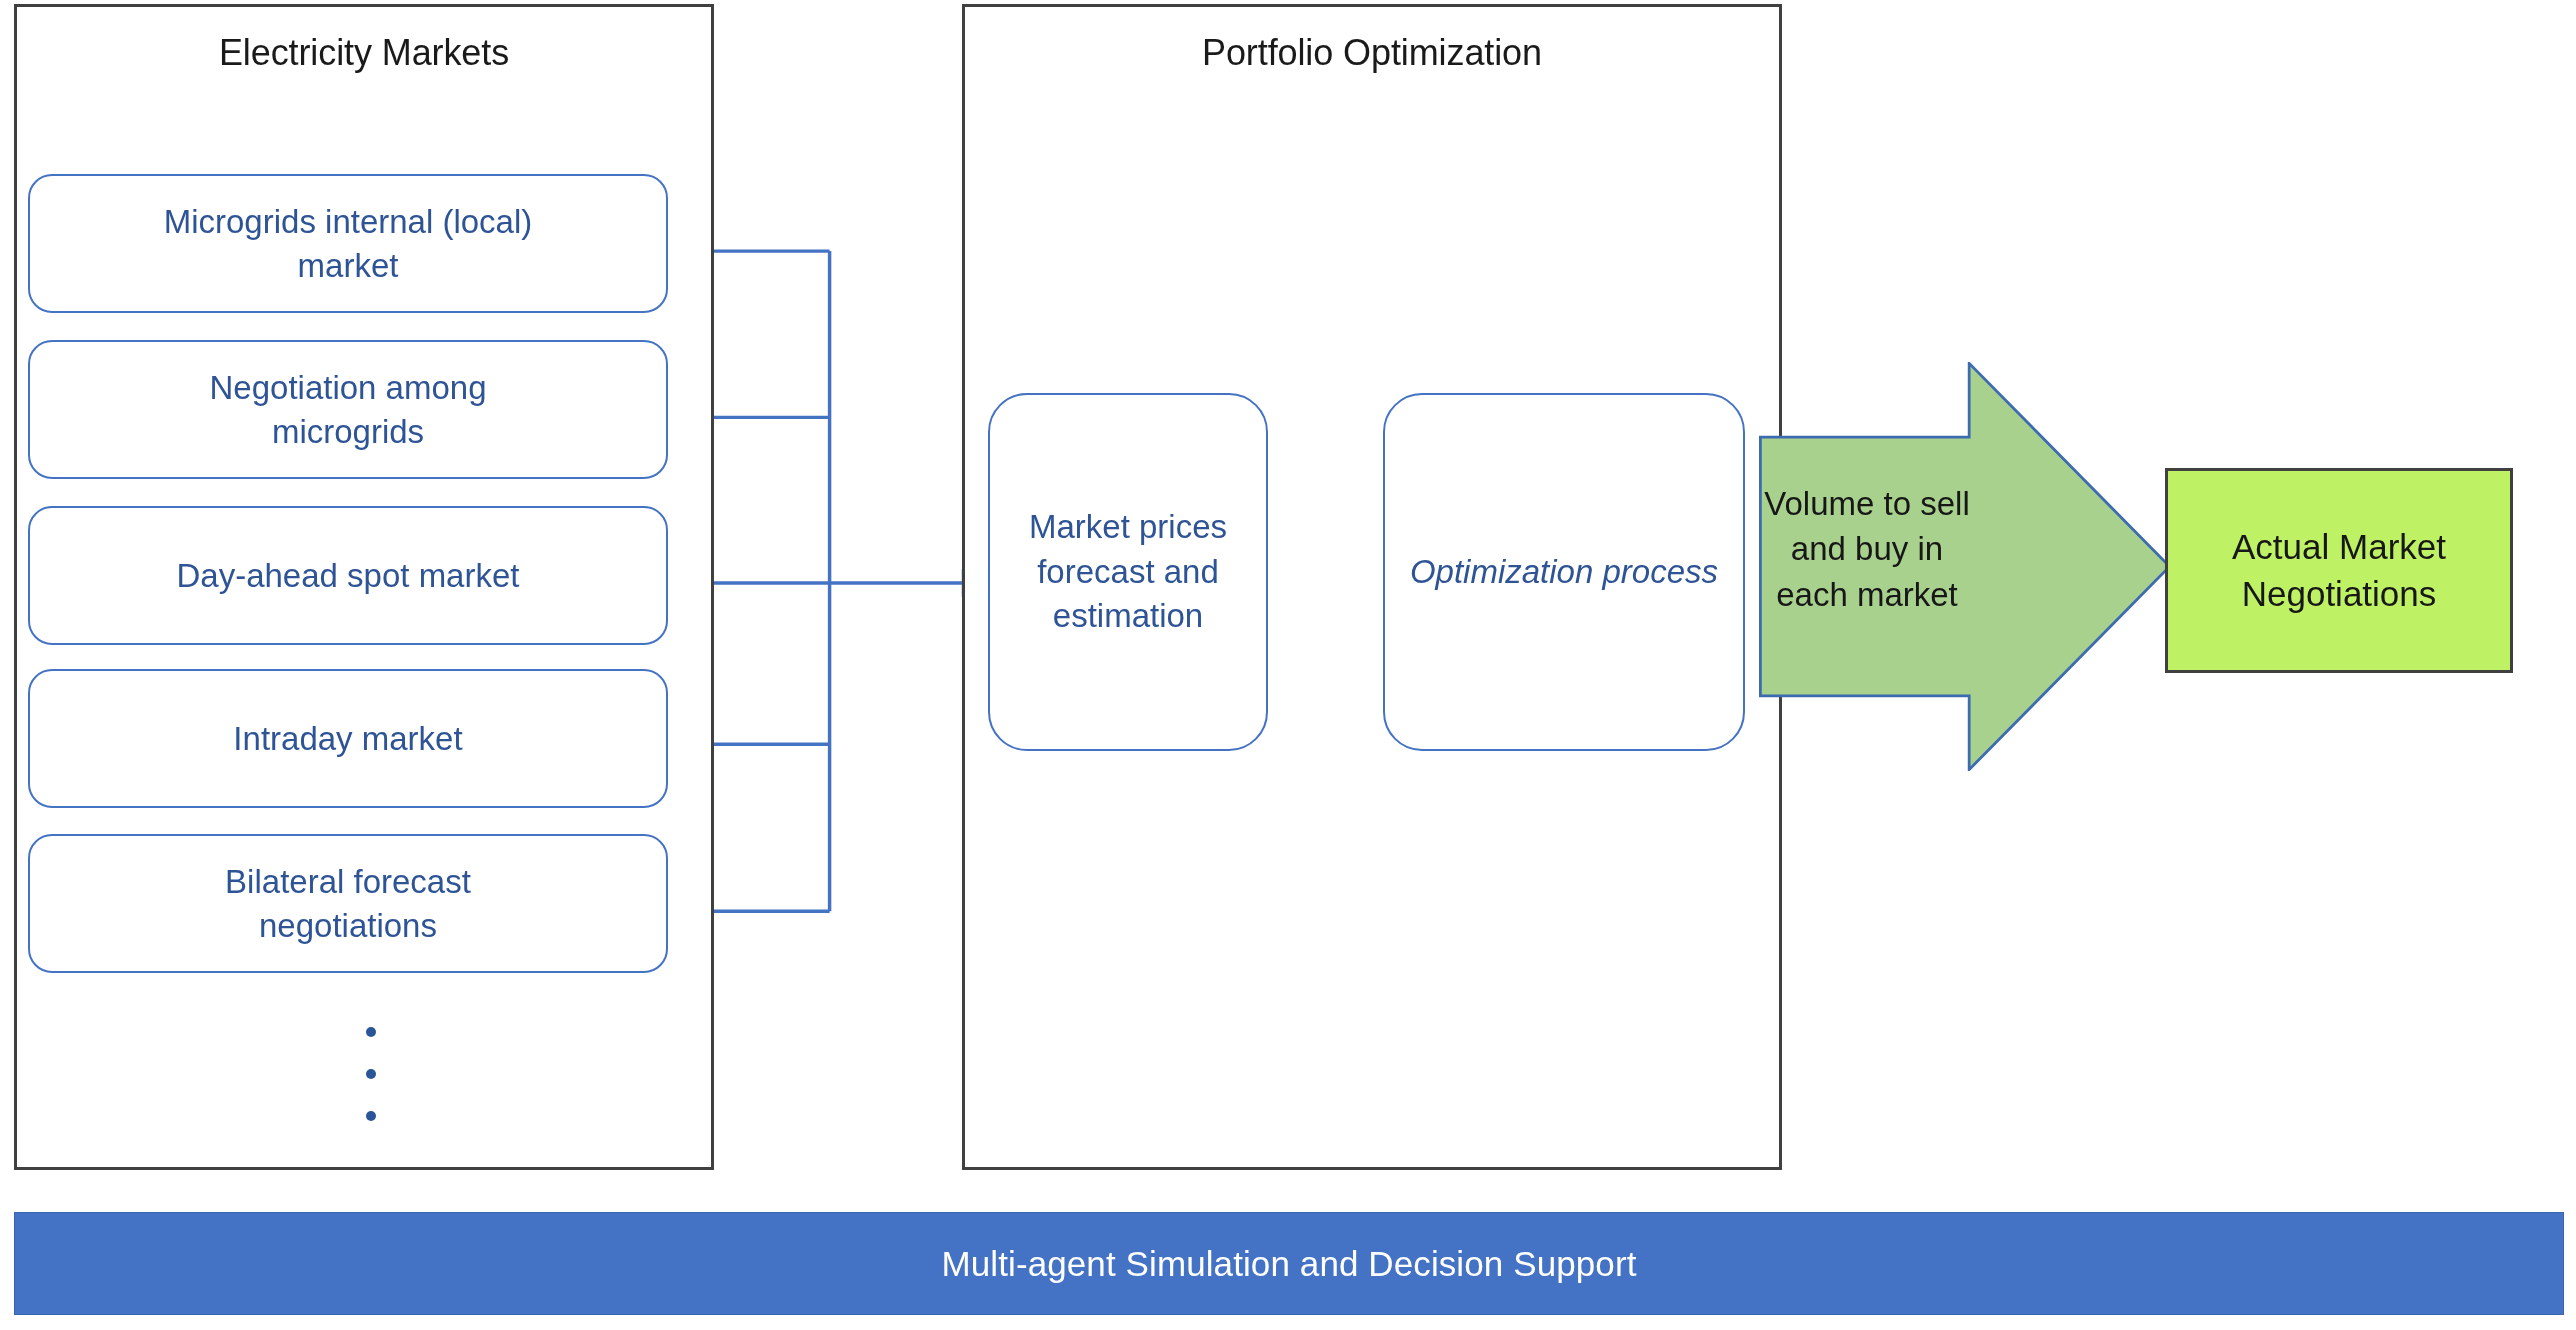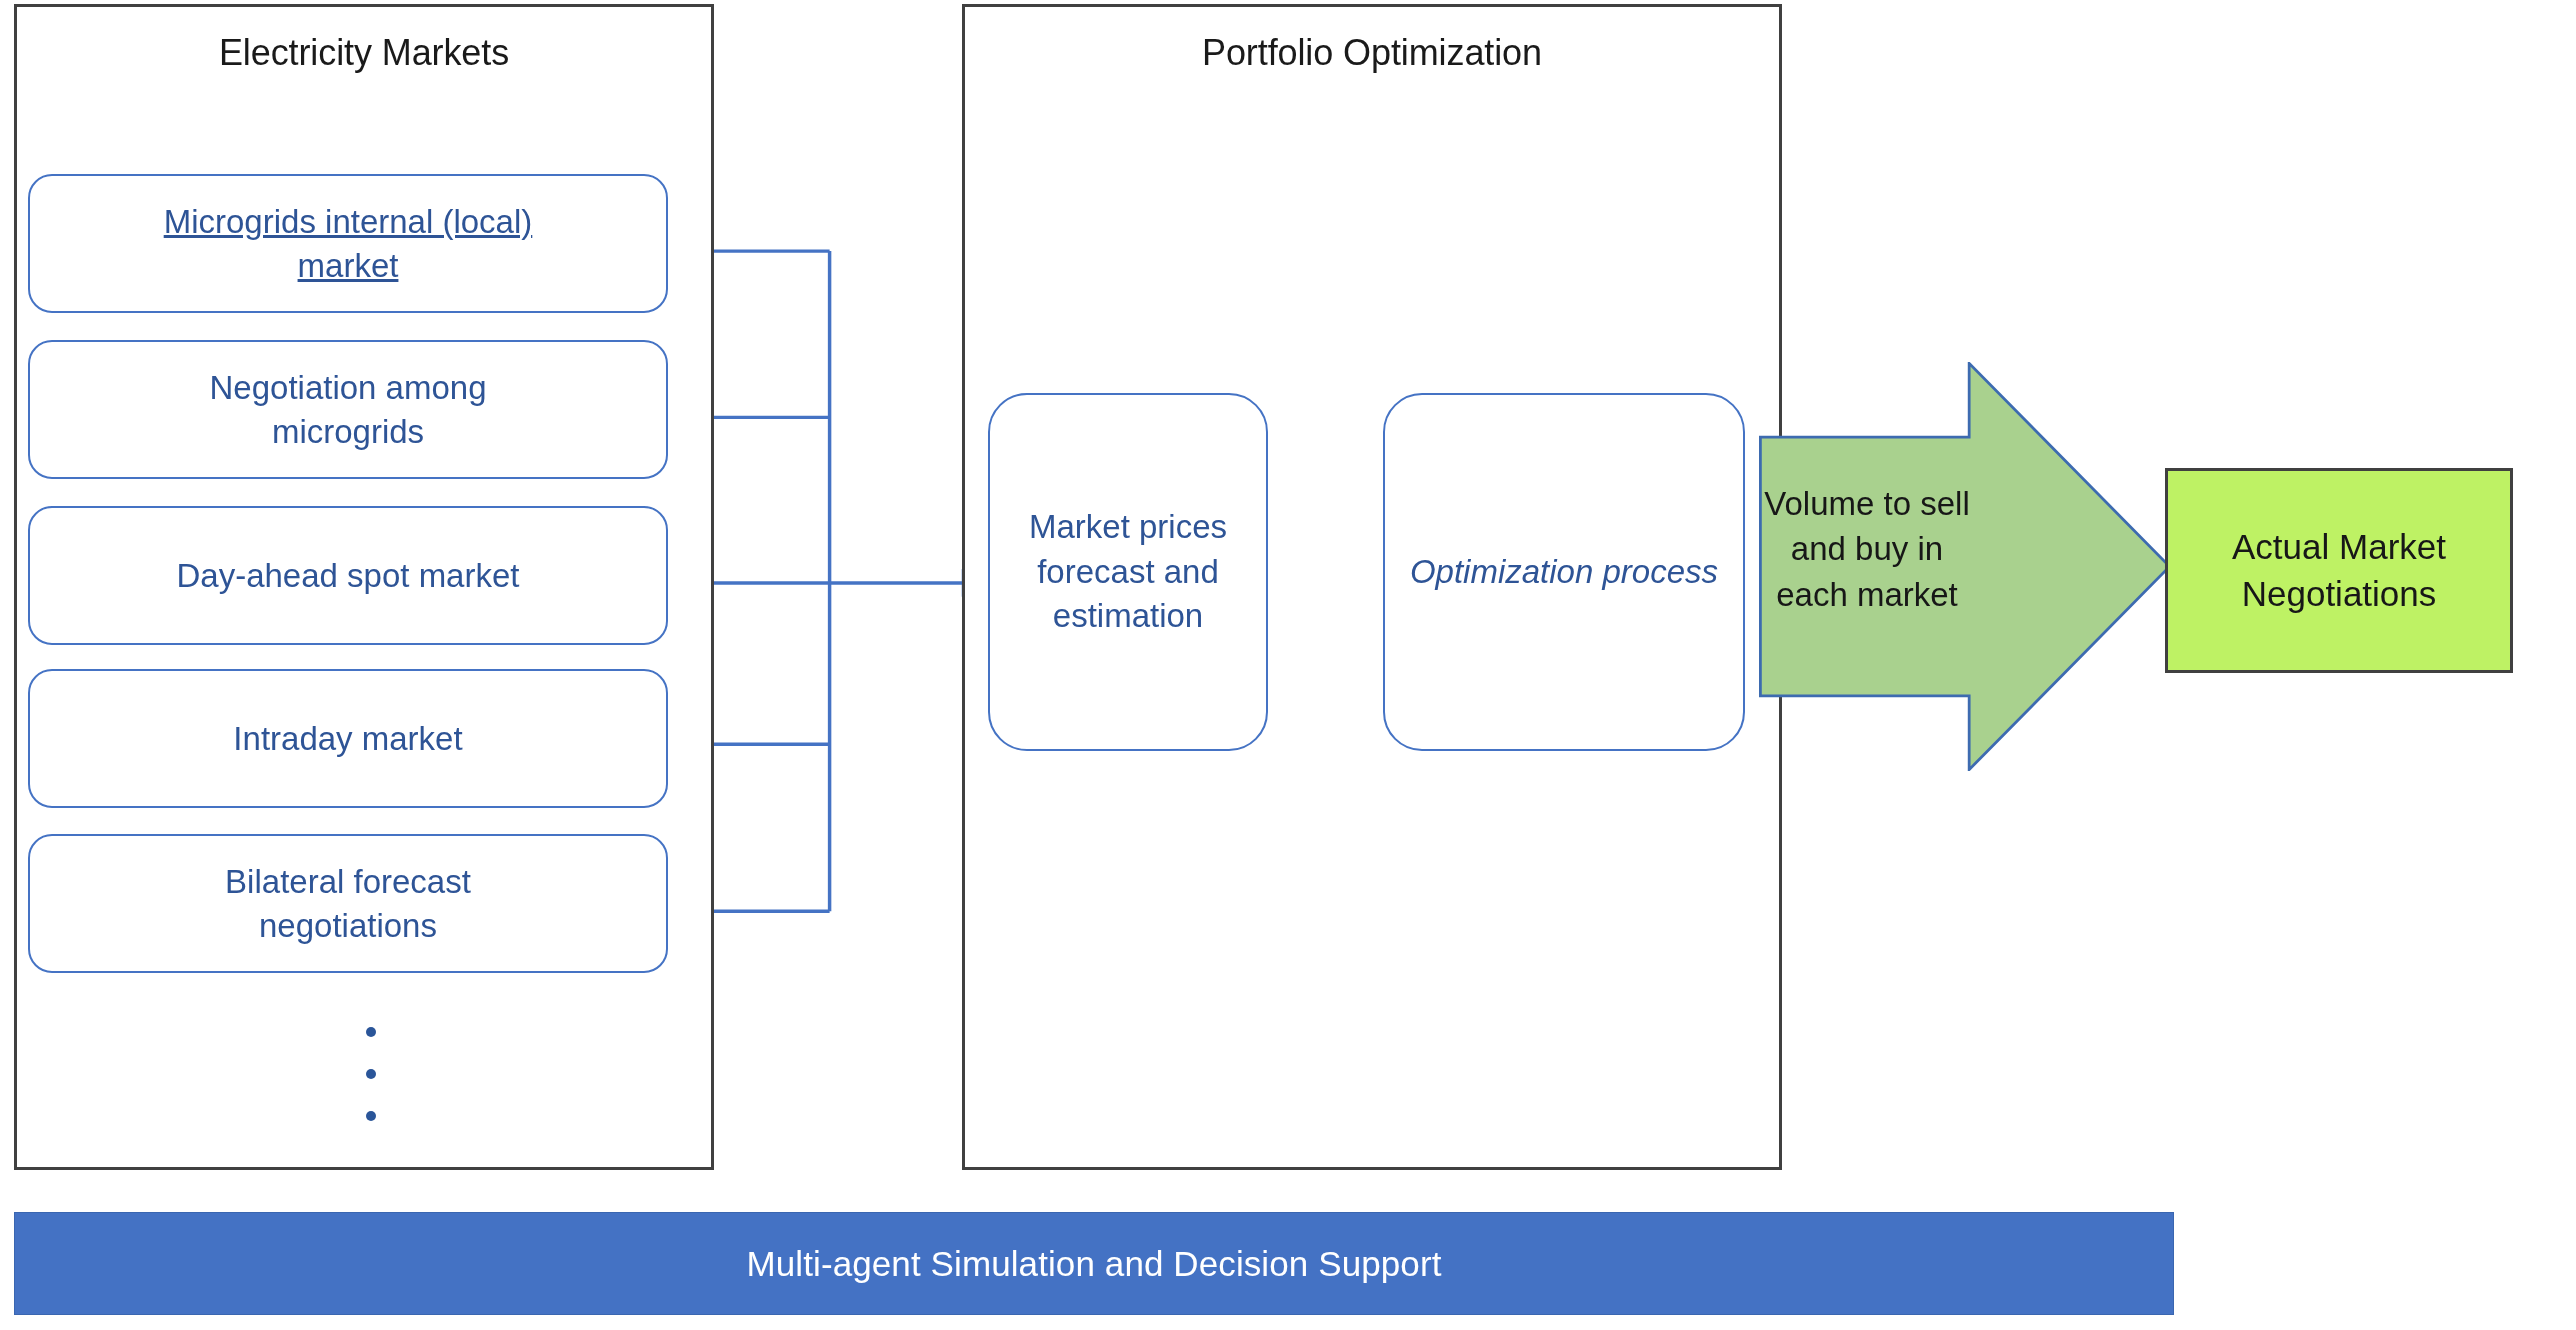--- a/index.html
+++ b/index.html
@@ -144,21 +144,21 @@
     font-size: 35px;
     line-height: 1.34;
     color: #171717;
   }
 
   
   #bottom-banner {
     position: absolute;
     left: 14px;
     top: 1212px;
-    width: 2160px;
+    width: 2550px;
     height: 103px;
     background: #4472C4;
     border: 1.4px solid #3A66B0;
     box-sizing: border-box;
     display: flex;
     align-items: center;
     justify-content: center;
     color: #ffffff;
     font-size: 35px;
     letter-spacing: 0.1px;
@@ -183,21 +183,21 @@
       <path d="M 1192 838 L 1404 838"></path>
     </g>
 
     <path d="M 1420 838 L 1382 818 L 1382 858 Z" fill="#4573C4"></path>
   </svg>
 
   <div id="panel-markets" class="panel">
     <div class="panel-title">Electricity Markets</div>
   </div>
 
-  <div class="market-box" style="top:174px;text-decoration:underline;">
+  <div class="market-box" style="top:174px;">
     <span>
       <span class="lbl">Microgrids internal (local)</span>
       <span class="lbl">market</span>
     </span>
   </div>
 
   <div class="market-box" style="top:340px;">
     <span>
       <span class="lbl">Negotiation among</span>
       <span class="lbl">microgrids</span>

